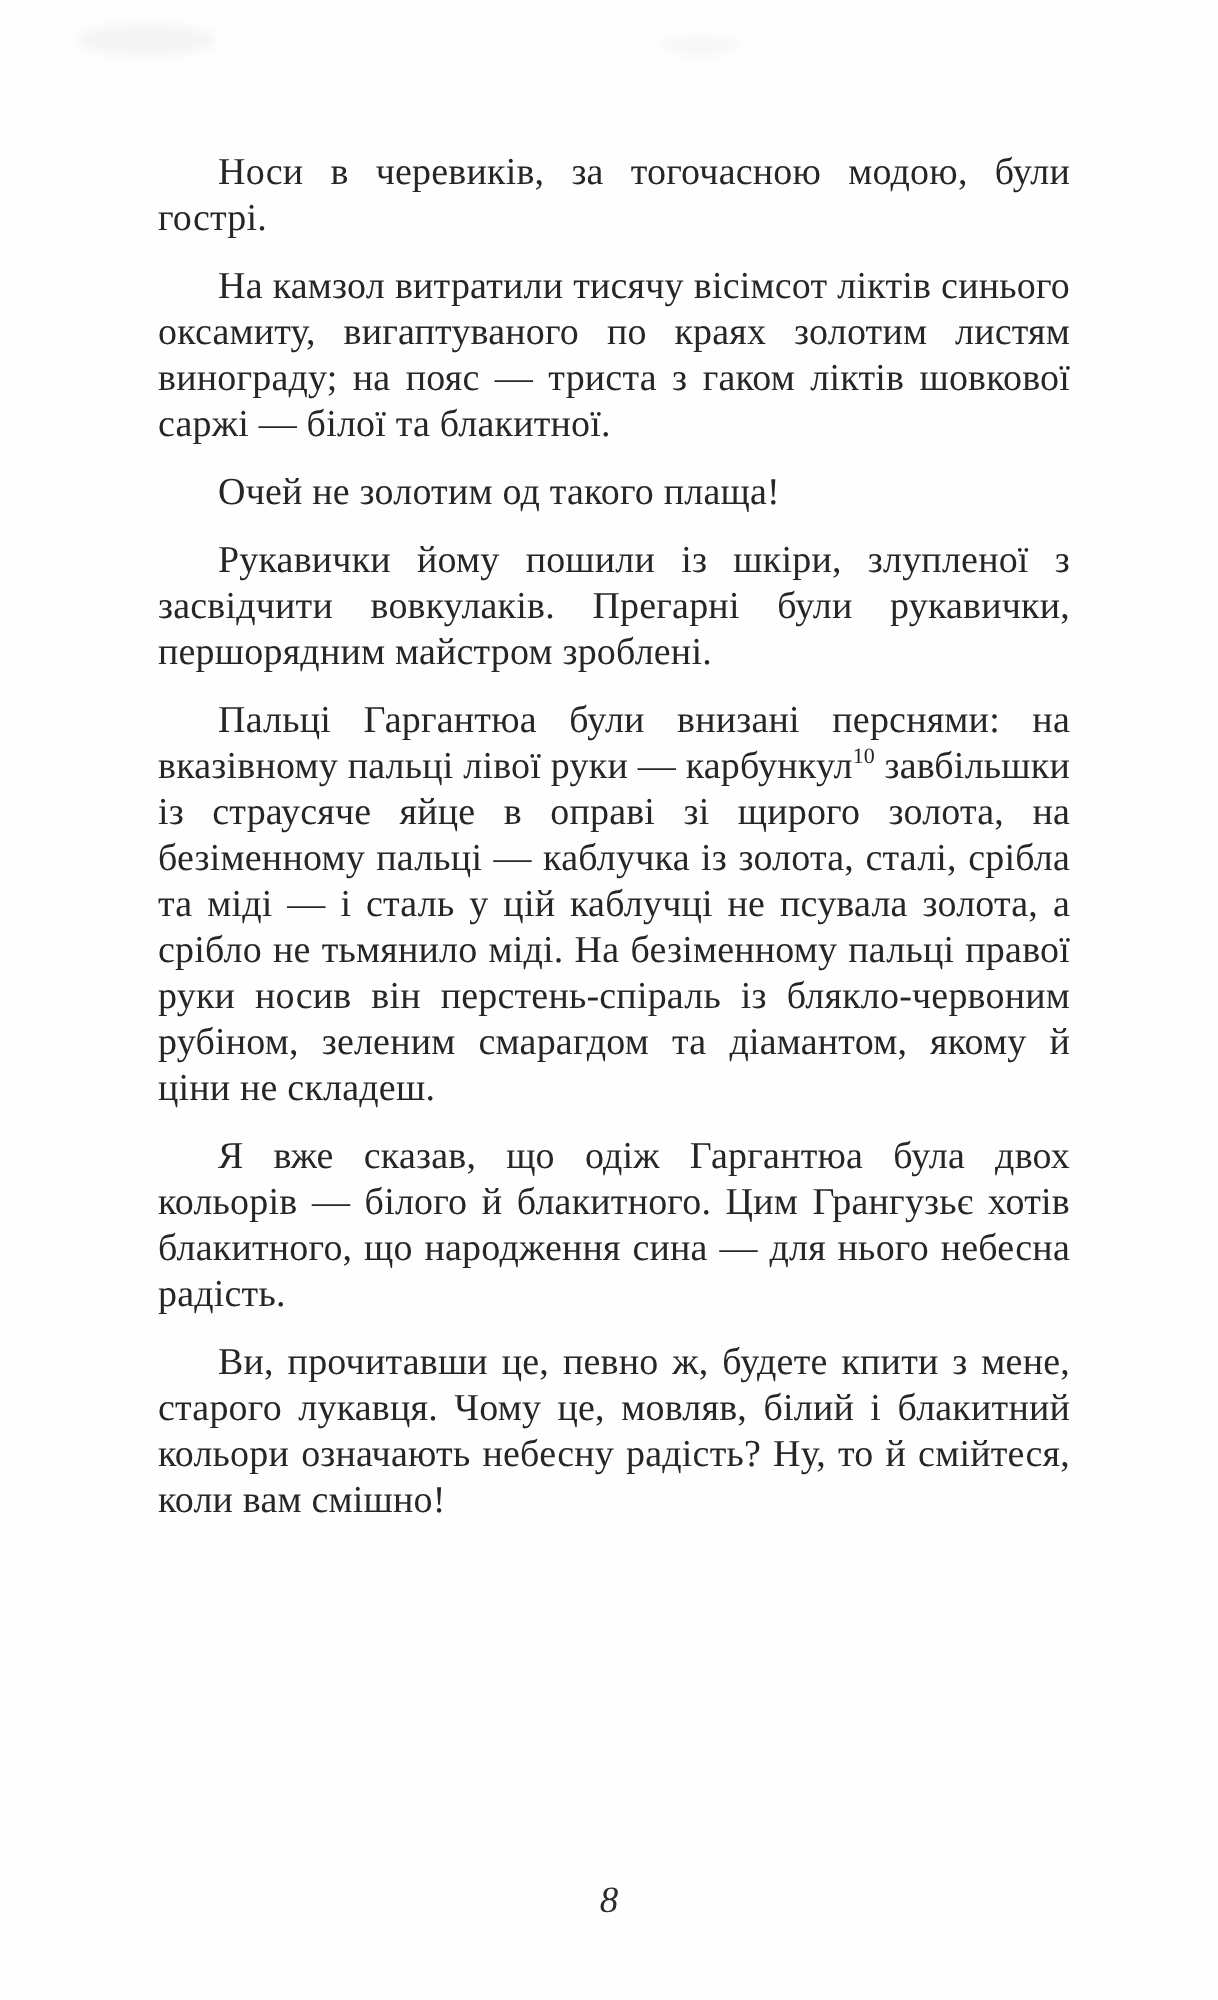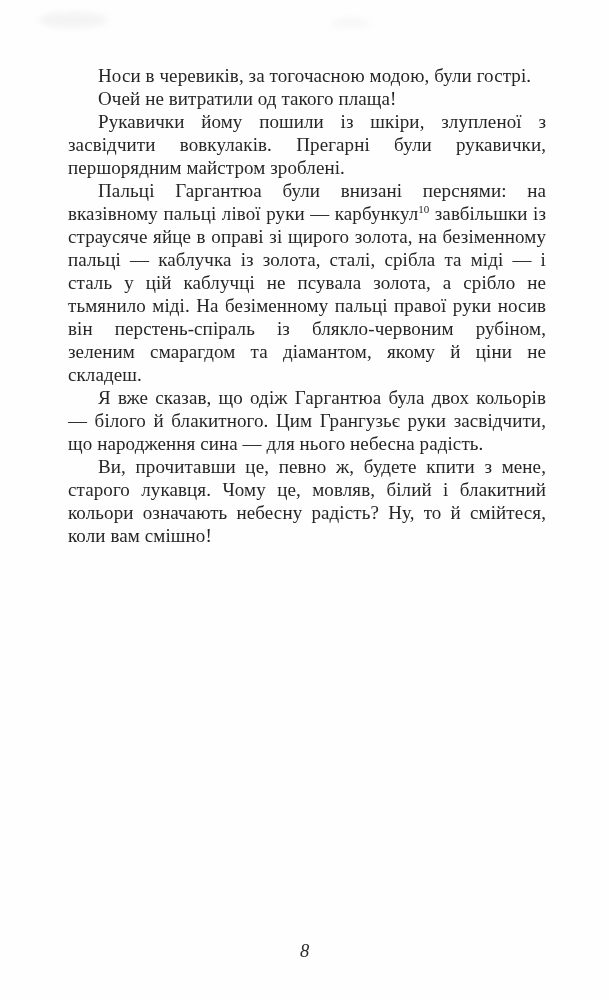--- a/index.html
+++ b/index.html
@@ -29,21 +29,21 @@
     position: absolute;
     left: 68px;
     top: 64px;
     width: 478px;
     font-size: 19px;
     line-height: 23px;
     text-align: justify;
     letter-spacing: 0.1px;
   }
   .text-block p {
-    margin: 0;
+    margin: 11px;
     text-indent: 30px;
   }
   .text-block sup {
     font-size: 11px;
     line-height: 0;
     vertical-align: super;
     letter-spacing: 0;
   }
   .page-number {
     position: absolute;
@@ -58,21 +58,22 @@
 </style>
 </head>
 <body>
 
 <div class="book-page">
   <div class="artifact artifact-1"></div>
   <div class="artifact artifact-2"></div>
 
   <div class="text-block" id="text-block">
       <p>Носи в черевиків, за тогочасною модою, були гострі.</p>
-      <p>Очей не витратили од такого плаща!</p>
+      <p>На камзол витратили тисячу вісімсот ліктів синього оксамиту, вигаптуваного по краях золотим листям винограду; на пояс — триста з гаком ліктів шовкової саржі — білої та блакитної.</p>
+      <p>Очей не золотим од такого плаща!</p>
       <p>Рукавички йому пошили із шкіри, злупленої з засвідчити вовкулаків. Прегарні були рукавички, першорядним майстром зроблені.</p>
       <p>Пальці Гаргантюа були внизані перснями: на вказівному пальці лівої руки — карбункул<sup>10</sup> завбільшки із страусяче яйце в оправі зі щирого золота, на безіменному пальці — каблучка із золота, сталі, срібла та міді — і сталь у цій каблучці не псувала золота, а срібло не тьмянило міді. На безіменному пальці правої руки носив він перстень-спіраль із блякло-червоним рубіном, зеленим смарагдом та діамантом, якому й ціни не складеш.</p>
-      <p>Я вже сказав, що одіж Гаргантюа була двох кольорів — білого й блакитного. Цим Грангузьє руки засвідчити, що народження сина — для нього небесна радість.</p>
+      <p>Я вже сказав, що одіж Гаргантюа була двох кольорів — білого й блакитного. Цим Грангузьє хотів блакитного, що народження сина — для нього небесна радість.</p>
       <p>Ви, прочитавши це, певно ж, будете кпити з мене, старого лукавця. Чому це, мовляв, білий і блакитний кольори означають небесну радість? Ну, то й смійтеся, коли вам смішно!</p>
     </div>
 
   <div class="page-number">8</div>
 </div>
 
 </body></html>

